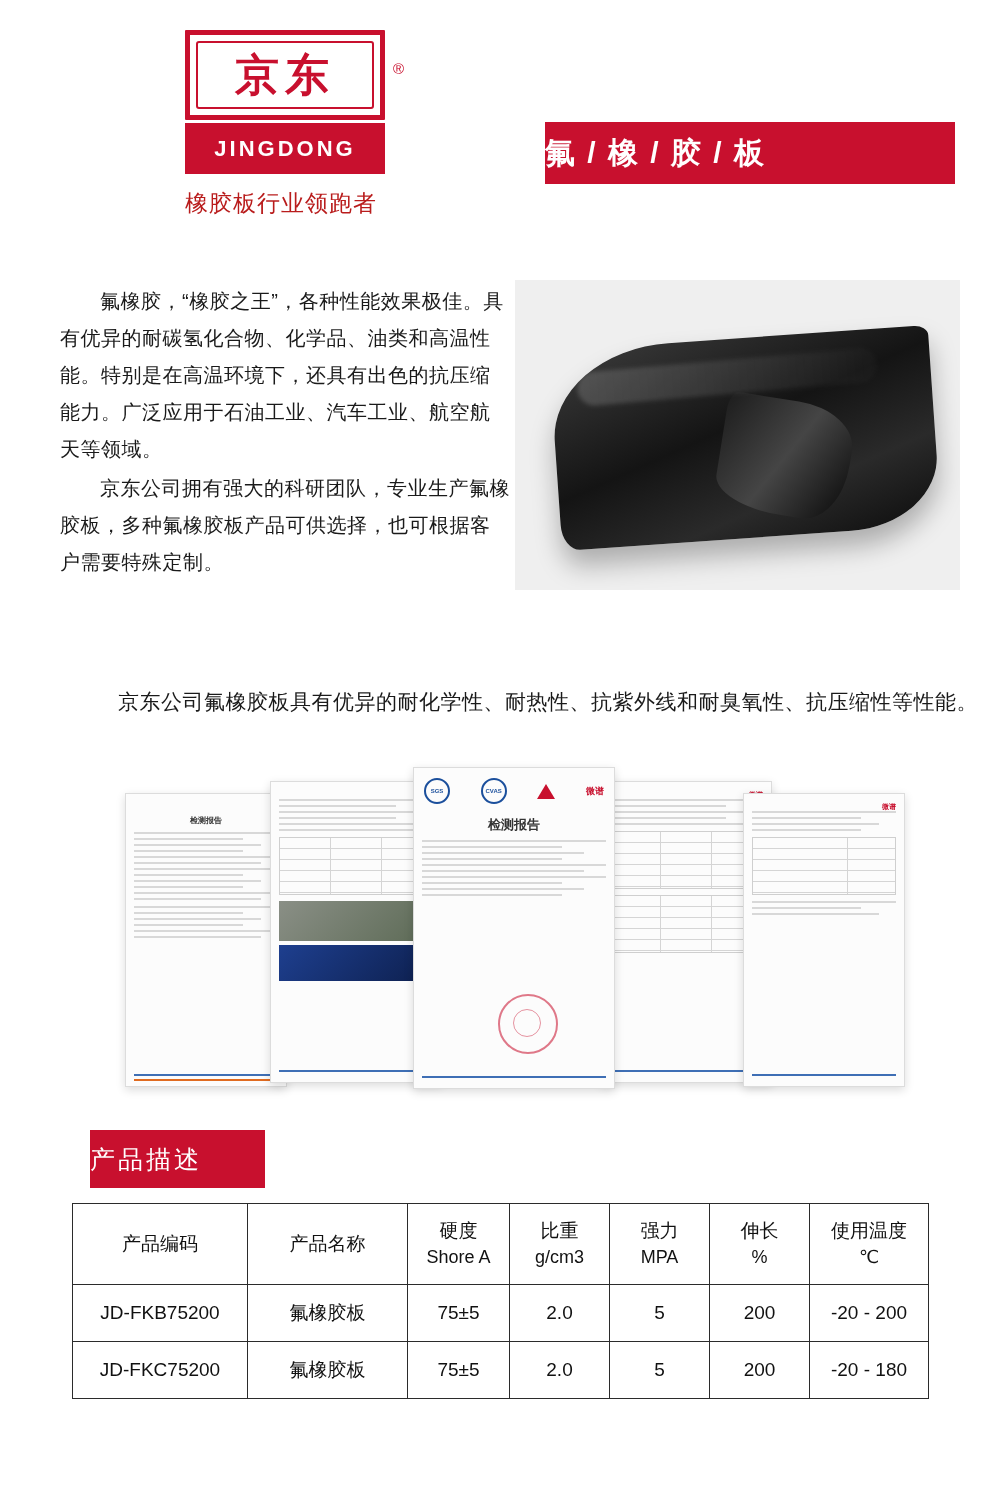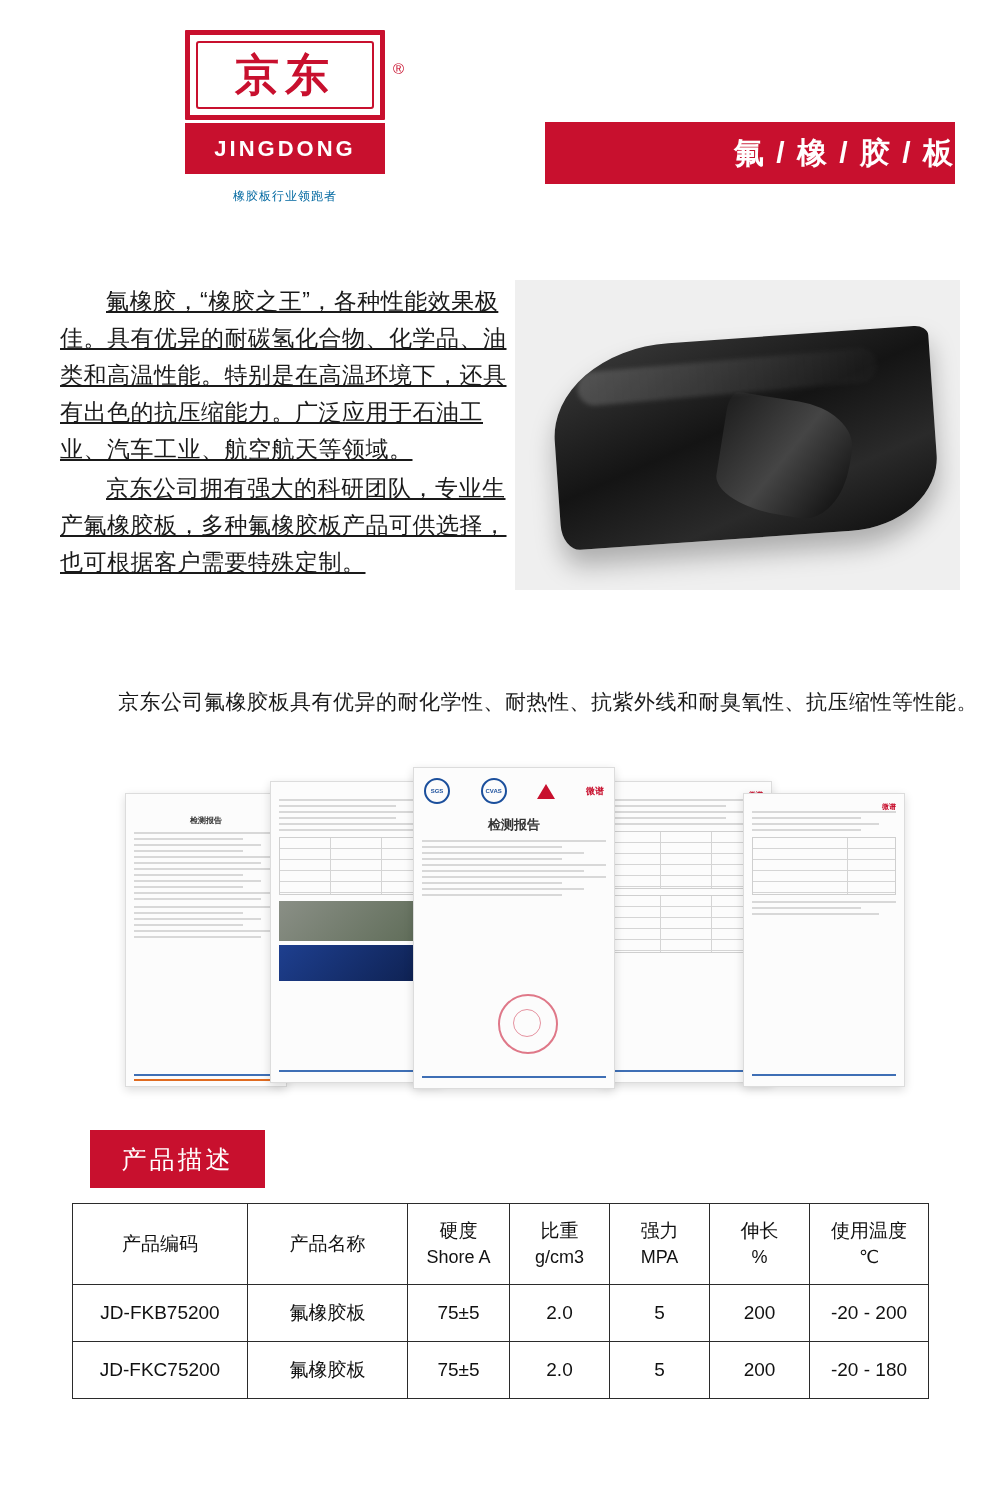--- a/index.html
+++ b/index.html
@@ -74,54 +74,53 @@
   }
   .logo-en {
     color: #ffffff;
     font-size: 22px;
     font-weight: bold;
     letter-spacing: 3px;
   }
   .logo-slogan {
     width: 200px;
     margin-top: 14px;
-    text-align: center;
-    font-size: 12px;
-    color: #0369a1;
+    text-align: left;
+    font-size: 23px;
+    color: #b91c1c;
     letter-spacing: 1px;
   }
   .title-banner {
     position: absolute;
     left: 545px;
     top: 122px;
     width: 410px;
     height: 62px;
     background: #c8102e;
     display: flex;
     align-items: center;
-    justify-content: flex-end;
+    justify-content: flex-start;
   }
   .title-banner-text {
     color: #ffffff;
     font-size: 30px;
     font-weight: bold;
     letter-spacing: 2px;
   }
 
   
   .intro-text {
     position: absolute;
     left: 60px;
     top: 283px;
     width: 450px;
-    font-size: 23px;
+    font-size: 20px;
     line-height: 37px;
     color: #1a1a1a;
     letter-spacing: 0.5px;
-    text-decoration: underline;
   }
   .intro-text p { margin: 0; text-indent: 2em; }
   .intro-text p + p { margin-top: 2px; }
 
   .hero-photo {
     position: absolute;
     left: 515px;
     top: 280px;
     width: 445px;
     height: 310px;
@@ -303,21 +302,20 @@
   
   .desc-tag {
     position: absolute;
     left: 90px;
     top: 1130px;
     width: 175px;
     height: 58px;
     background: #c8102e;
     display: flex;
     align-items: center;
-    justify-content: center;
   }
   .desc-tag span {
     color: #ffffff;
     font-size: 25px;
     letter-spacing: 3px;
   }
 
   
   .spec-table {
     position: absolute;

